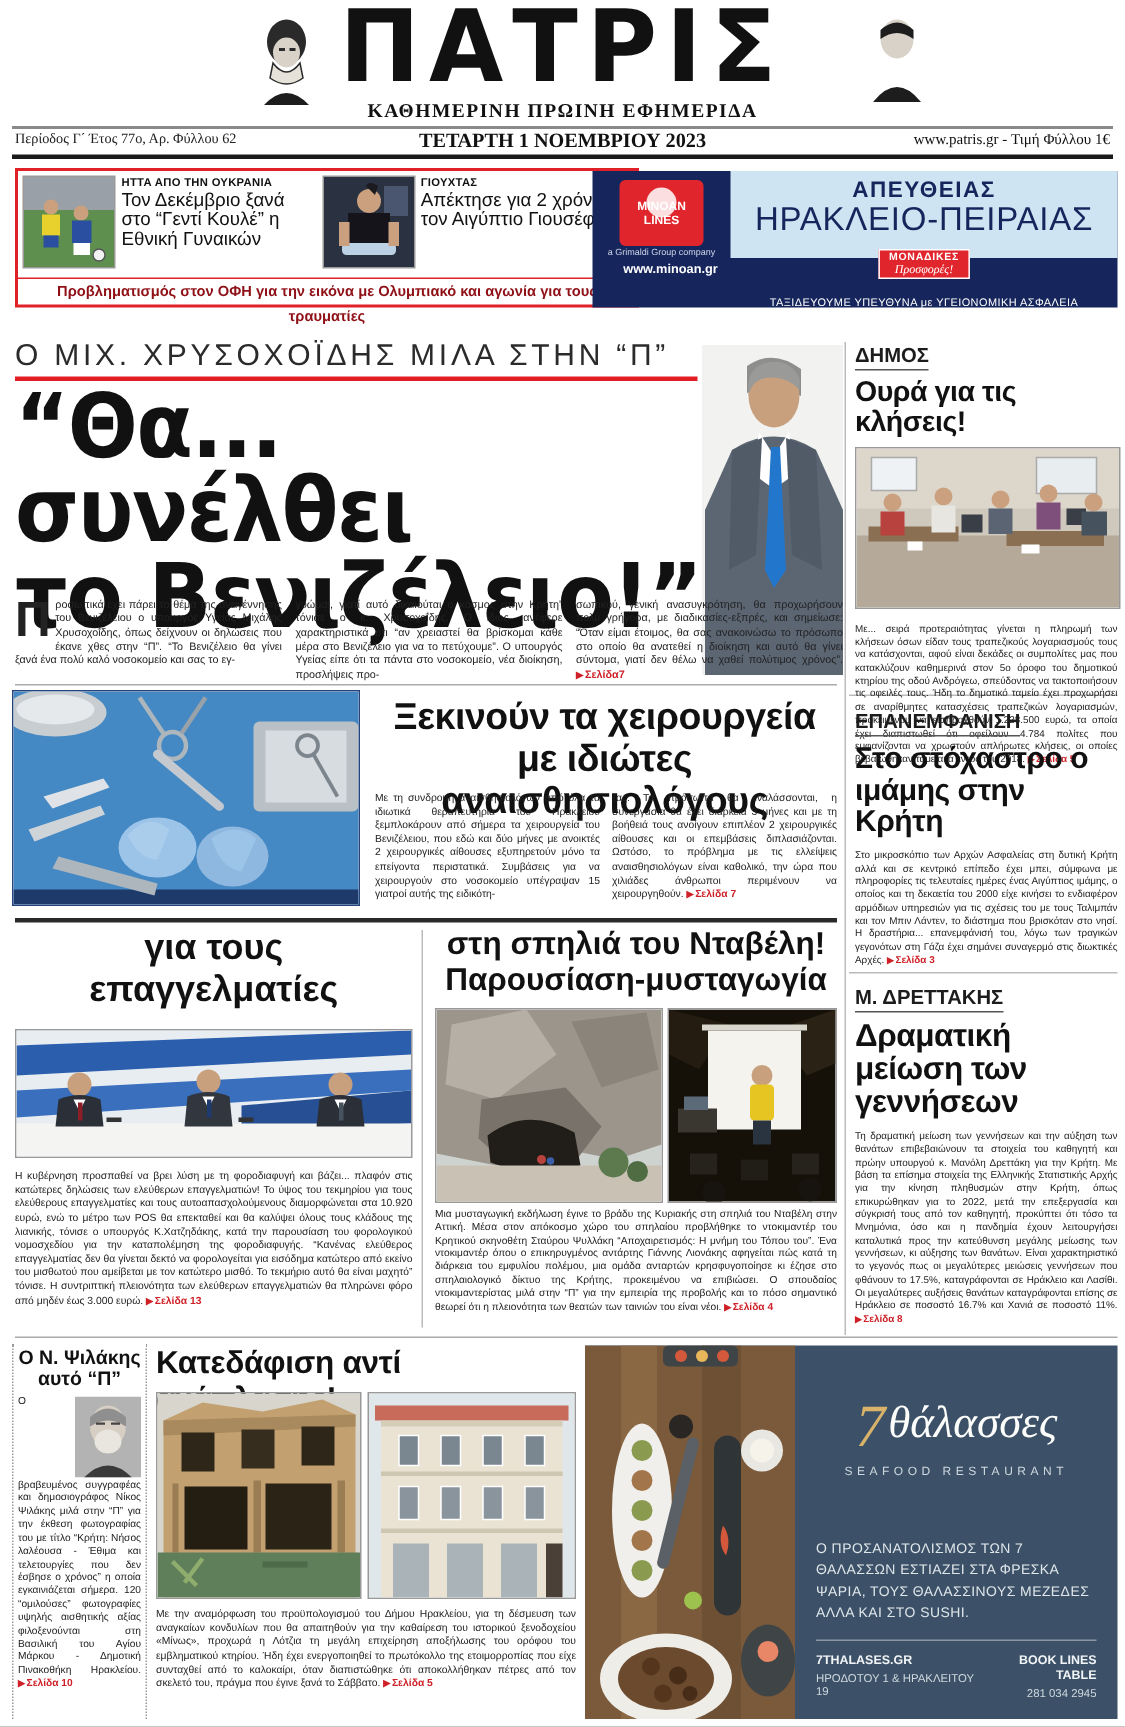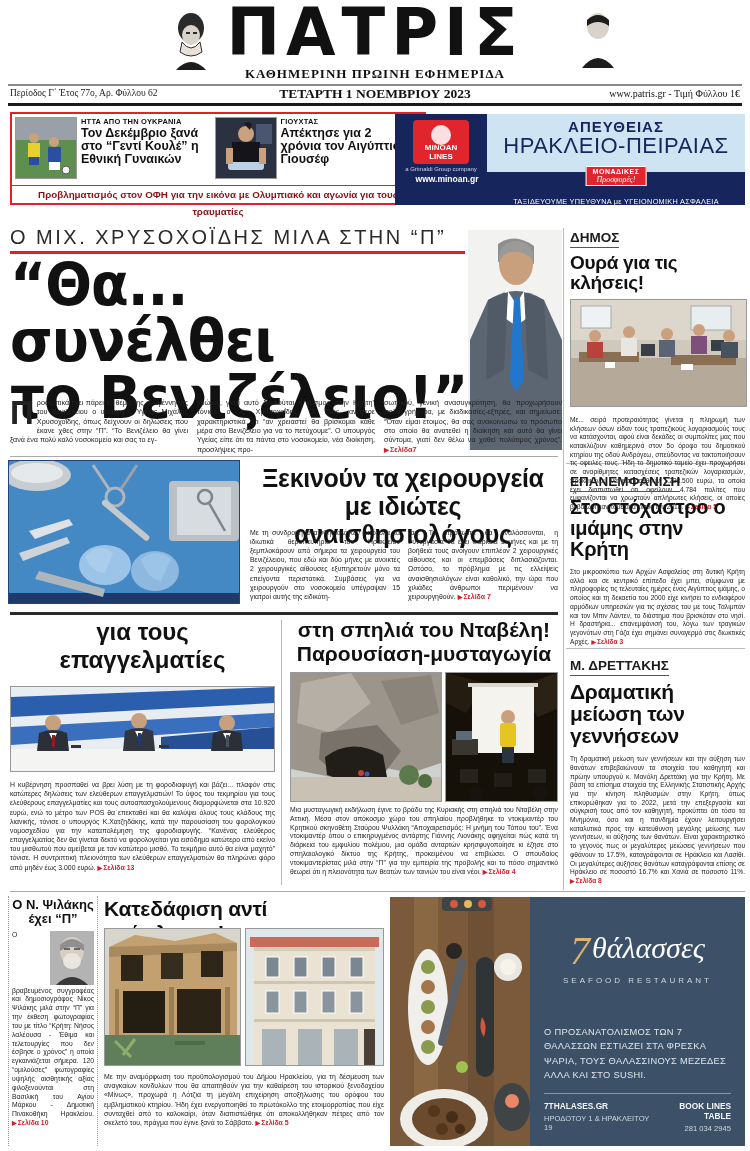--- a/index.html
+++ b/index.html
@@ -20,32 +20,32 @@
   .edition-date{top:86px;left:0;right:0;text-align:center;font-family:"Liberation Serif",serif;
                 font-weight:bold;font-size:13.5px;}
   .site-price{top:88px;right:10px;font-family:"Liberation Serif",serif;font-size:10px;}
   
   .sports{top:112px;left:10px;width:416px;height:93px;border:2px solid #e02128;background:#fff;box-sizing:border-box;}
   .sports-items{position:absolute;top:0;left:0;right:13px;height:68px;display:flex;}
   .s-item{flex:1;display:flex;padding:3px 2px 0 3px;}
   .s-photo{width:60px;height:60px;border:1px solid #999;flex:none;}
   .s-text{padding-left:4px;}
   .s-kick{font-size:7.5px;font-weight:bold;letter-spacing:0.2px;}
-  .s-head{font-size:12.5px;font-weight:bold;line-height:1.04;margin-top:1px;}
+  .s-head{font-size:12.5px;font-weight:normal;line-height:1.04;margin-top:1px;}
   .s-ribbon{position:absolute;top:0;right:0;width:13px;height:70px;background:#e02128;
             color:#fff;font-size:7px;font-weight:bold;writing-mode:vertical-rl;
             text-align:center;letter-spacing:0.5px;}
   .s-strip{position:absolute;left:0;right:0;bottom:0;height:17px;border-top:1px solid #e02128;
            color:#8f1016;font-weight:bold;font-size:9.8px;text-align:center;line-height:17px;}
   
   .minoan{top:114px;left:395px;width:350px;height:91px;background:#16265c;display:flex;box-sizing:border-box;}
   .mi-left{width:92px;color:#fff;text-align:center;position:relative;flex:none;}
   .mi-logo{margin:6px auto 2px auto;width:56px;height:44px;background:#e0252c;border-radius:4px;
            color:#fff;font-weight:bold;font-size:8px;line-height:1.1;display:flex;align-items:flex-end;
-           justify-content:center;padding-bottom:2px;box-sizing:border-box;position:relative;}
+           justify-content:center;padding-bottom:12px;box-sizing:border-box;position:relative;}
   .mi-logo::before{content:"";position:absolute;top:5px;left:18px;width:20px;height:20px;
                    border-radius:50%;background:#fff;opacity:.85;}
   .mi-company{font-size:6px;color:#cdd4e8;}
   .mi-site{font-size:8.5px;font-weight:bold;margin-top:2px;margin-left:12px;}
   .mi-right{flex:1;position:relative;}
   .mi-sky{position:absolute;top:0;left:0;right:0;height:58px;background:#cfe4f2;text-align:center;}
   .mi-l1{font-size:15px;font-weight:bold;color:#16265c;letter-spacing:1px;margin-top:4px;}
   .mi-l2{font-size:22px;font-weight:normal;color:#16265c;letter-spacing:0.5px;line-height:1.0;}
   .mi-badge{position:absolute;left:50%;transform:translateX(-50%);top:52px;background:#e0252c;
             color:#fff;text-align:center;padding:1px 6px;z-index:2;border:1px solid #fff;}
@@ -368,21 +368,21 @@
       <rect x="82" y="96" width="18" height="14" fill="#26221c"></rect>
       <circle cx="94" cy="120" r="8" fill="#17130e"></circle>
         <circle cx="30" cy="122" r="8" fill="#17130e"></circle>
     </svg>
   </div>
   <div class="abs dav-body just"><span>Μια μυσταγωγική εκδήλωση έγινε το βράδυ της Κυριακής στη σπηλιά του Νταβέλη στην Αττική. Μέσα στον απόκοσμο χώρο του σπηλαίου προβλήθηκε το ντοκιμαντέρ του Κρητικού σκηνοθέτη Σταύρου Ψυλλάκη “Αποχαιρετισμός: Η μνήμη του Τόπου του”. Ένα ντοκιμαντέρ όπου ο επικηρυγμένος αντάρτης Γιάννης Λιονάκης αφηγείται πώς κατά τη διάρκεια του εμφυλίου πολέμου, μια ομάδα ανταρτών κρησφυγοποίησε κι έζησε στο σπηλαιολογικό δίκτυο της Κρήτης, προκειμένου να επιβιώσει. Ο σπουδαίος ντοκιμαντερίστας μιλά στην “Π” για την εμπειρία της προβολής και το πόσο σημαντικό θεωρεί ότι η πλειονότητα των θεατών των ταινιών του είναι νέοι.</span> <span class="pref">Σελίδα 4</span></div>
 
   <div class="abs psi">
     <div class="psi-head">
       <div>Ο Ν. Ψιλάκης</div>
-      <div>έχει “Π”</div>
+      <div>αυτό “Π”</div>
     </div>
     <div class="psi-body just">
       <svg class="psi-photo" width="44" height="54" viewBox="0 0 44 54">
         <rect width="44" height="54" fill="#b3b3b3"></rect>
         <ellipse cx="22" cy="20" rx="12" ry="14" fill="#d8cfc4"></ellipse>
         <path d="M10 14 Q22 2 34 14 L34 20 Q22 12 10 20 Z" fill="#8f8f8f"></path>
         <ellipse cx="22" cy="30" rx="9" ry="8" fill="#e9e5df"></ellipse>
         <line x1="14" y1="18" x2="20" y2="18" stroke="#444" stroke-width="1.5"></line>
         <line x1="24" y1="18" x2="30" y2="18" stroke="#444" stroke-width="1.5"></line>
         <path d="M6 54 Q22 38 38 54 Z" fill="#3a3a3a"></path>

